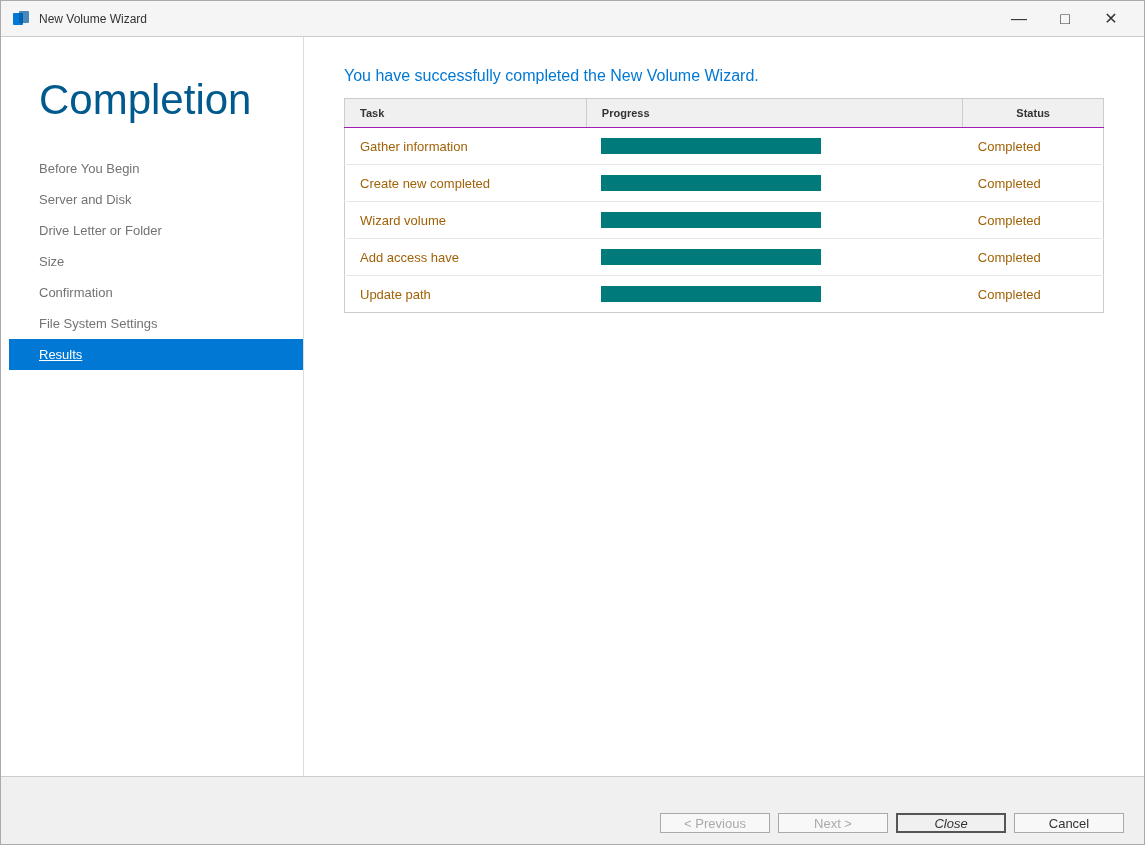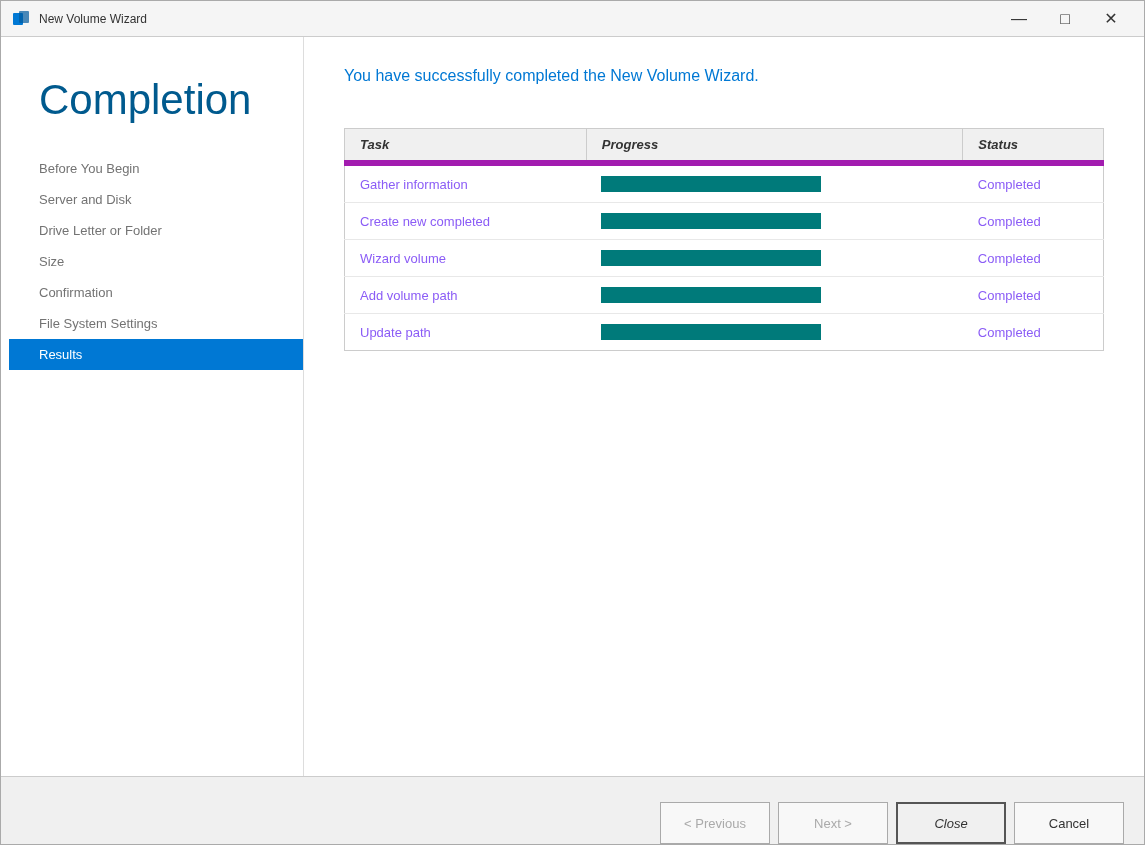--- a/index.html
+++ b/index.html
@@ -90,62 +90,62 @@
     .sidebar-nav li {
       padding: 8px 20px 8px 30px;
       color: #737373;
       font-size: 13px;
       cursor: default;
     }
     .sidebar-nav li.active {
       background: #0078d4;
       color: #fff;
       font-weight: 500;
+      text-decoration: underline;
     }
     
     .main-panel {
       flex: 1;
       background: #fff;
       display: flex;
       flex-direction: column;
       padding: 30px 40px 20px 40px;
       overflow: hidden;
     }
     .success-message {
       font-size: 16px;
       color: #333;
-      margin-bottom: 43px;
+      margin-bottom: 13px;
     }
     .success-message span {
       color: #0078d4;
     }
     
     .results-table {
       width: 100%;
       border-collapse: collapse;
       border: 1px solid #ccc;
     }
     .results-table thead tr {
       background: #f0f0f0;
     }
     .results-table th {
       text-align: left;
       padding: 8px 15px;
       font-weight: 600;
-      font-size: 13px;
-      color: #333;
-      border-bottom: 6px solid #a21caf;
+      font-size: 11px;
+      color: #333;
+      border-bottom: 1px solid #a21caf;
       border-right: 1px solid #ccc;
-      font-style: italic;
-    }
-    .results-table th:last-child { border-right: none; }
+    }
+    .results-table th:last-child { border-right: none; text-align: center; }
     .results-table td {
       padding: 10px 15px;
       border-bottom: 1px solid #e8e8e8;
-      color: #8b5cf6;
+      color: #a16207;
       font-size: 13px;
     }
     .results-table tbody tr:last-child td {
       border-bottom: none;
     }
     .progress-bar-container {
       width: 220px;
       height: 16px;
       background: #e0e0e0;
     }
@@ -161,21 +161,21 @@
       border-top: 1px solid #ccc;
       display: flex;
       align-items: center;
       justify-content: flex-end;
       padding: 0 20px;
       gap: 8px;
       flex-shrink: 0;
     }
     .footer-btn {
       min-width: 110px;
-      height: 42px;
+      height: 20px;
       border: 1px solid #aaa;
       background: #f8f8f8;
       cursor: pointer;
       font-size: 13px;
       color: #333;
       padding: 0 16px;
       margin-top: 25px;
     }
     .footer-btn.primary {
       background: #f0f0f0;
@@ -259,21 +259,21 @@
             <tr>
               <td>Wizard volume</td>
               <td>
                 <div class="progress-bar-container">
                   <div class="progress-bar" style="width: 100%;"></div>
                 </div>
               </td>
               <td>Completed</td>
             </tr>
             <tr>
-              <td>Add volume path</td>
+              <td>Add access have</td>
               <td>
                 <div class="progress-bar-container">
                   <div class="progress-bar" style="width: 100%;"></div>
                 </div>
               </td>
               <td>Completed</td>
             </tr>
             <tr>
               <td>Update path</td>
               <td>

